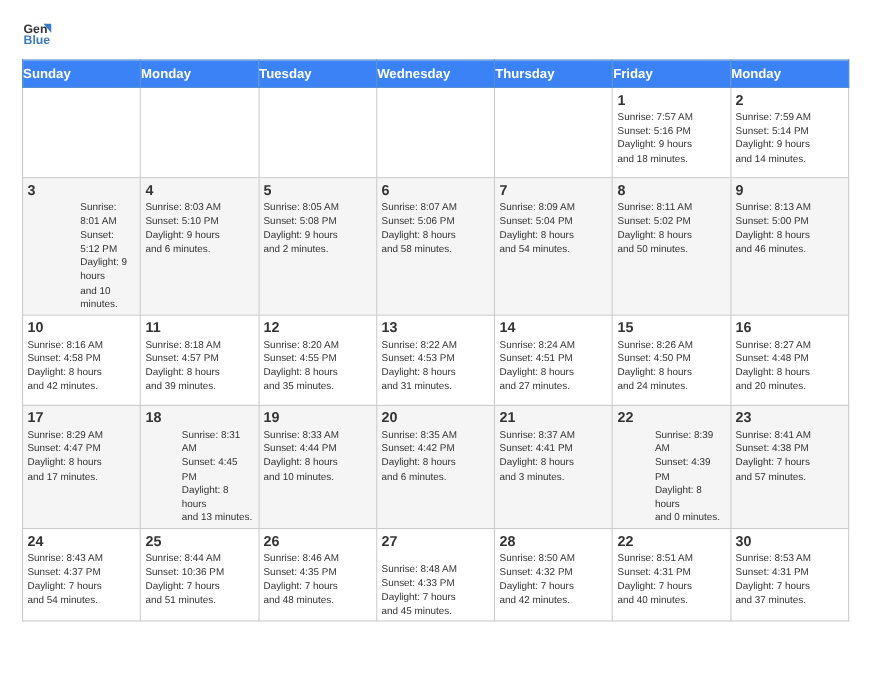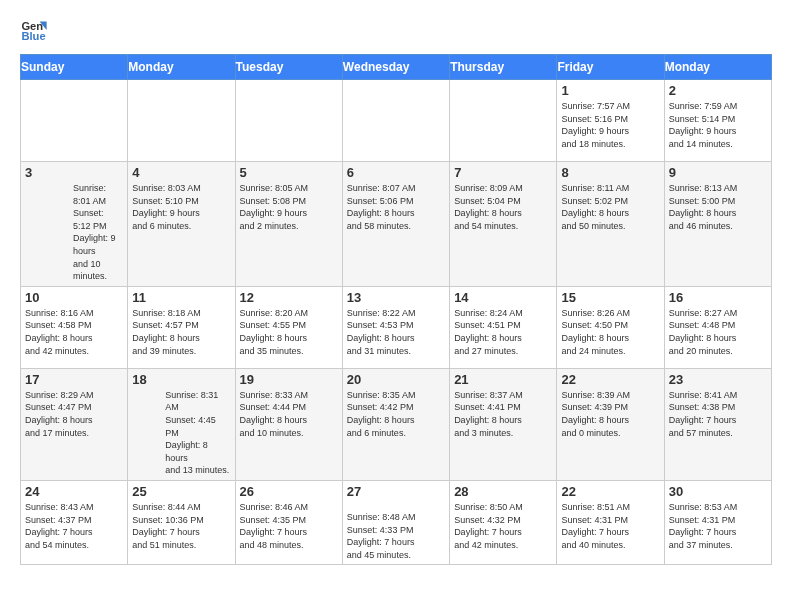--- a/index.html
+++ b/index.html
@@ -272,21 +272,21 @@
           </td>
           <td>
             <span class="day-num">21</span>
             <div class="day-info" style="white-space: pre-line;">Sunrise: 8:37 AM
 Sunset: 4:41 PM
 Daylight: 8 hours
 and 3 minutes.</div>
           </td>
           <td>
             <span class="day-num">22</span>
-            <div class="day-info" style="white-space: pre-line;">Sunrise: 8:39 AM
+            <div class="day-info" style="white-space: pre-line; margin-left: 34px;">Sunrise: 8:39 AM
 Sunset: 4:39 PM
 Daylight: 8 hours
 and 0 minutes.</div>
           </td>
           <td>
             <span class="day-num">23</span>
             <div class="day-info" style="white-space: pre-line;">Sunrise: 8:41 AM
 Sunset: 4:38 PM
 Daylight: 7 hours
 and 57 minutes.</div>

